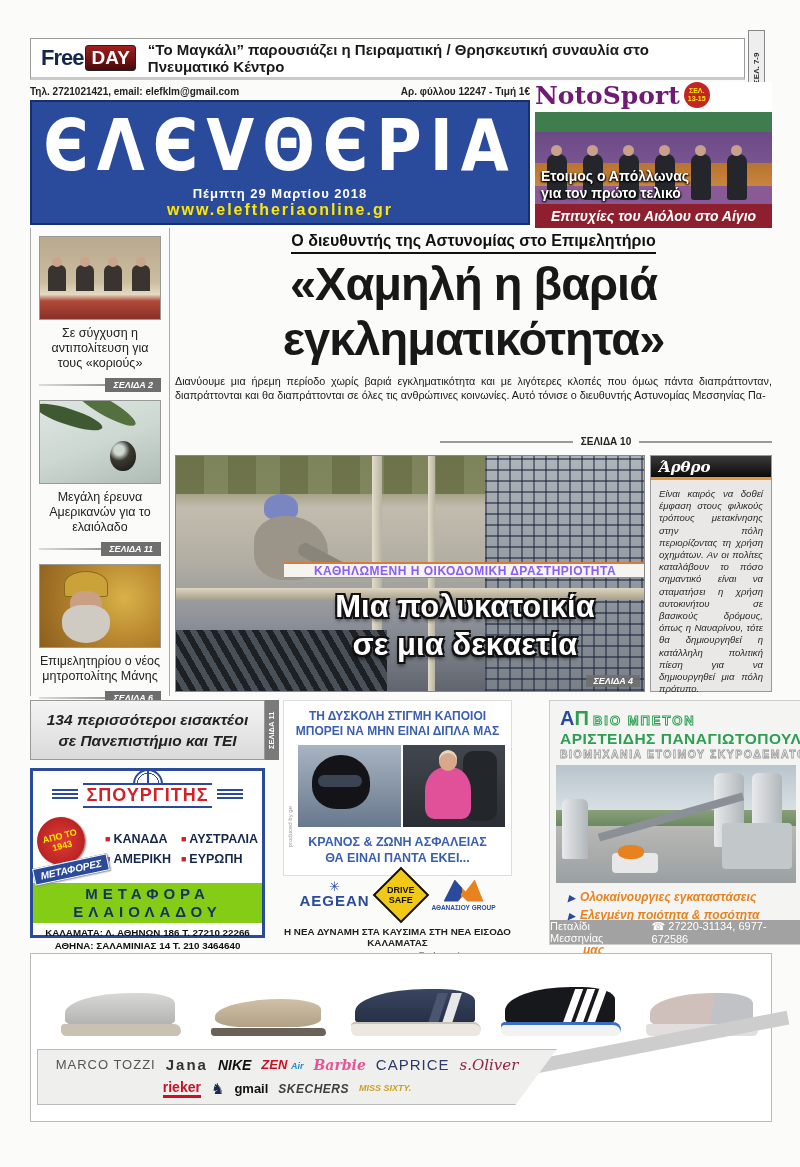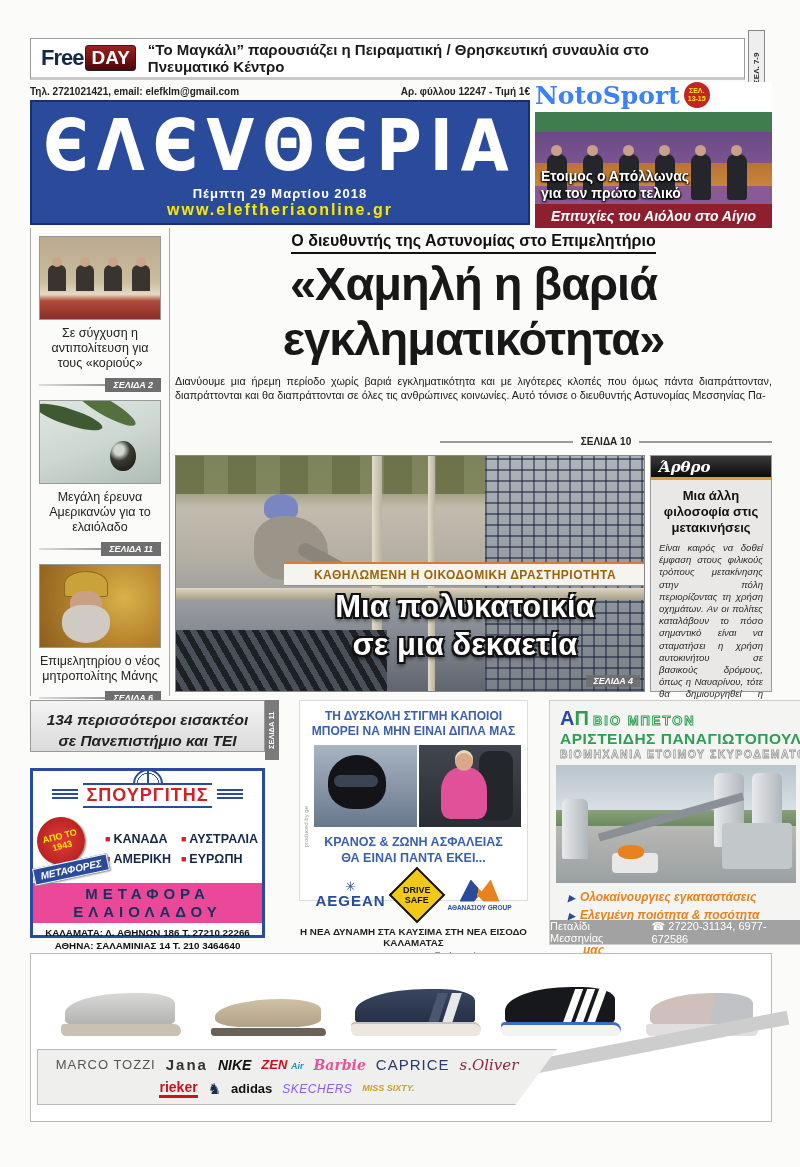--- a/index.html
+++ b/index.html
@@ -26,21 +26,21 @@
     background:#2a4b9c; border:2px solid #16306e; display:flex; flex-direction:column;
     align-items:center; justify-content:flex-end; padding-bottom:4px; }
   .mast-title { color:#fff; font-size:62px; font-weight:bold; letter-spacing:8px;
     line-height:80px; margin-top:2px; font-family:"DejaVu Sans", sans-serif; transform:scaleY(1.15); }
   .mast-date { color:#fff; font-size:13px; font-weight:bold; letter-spacing:1px; }
   .mast-url { color:#ffe600; font-size:16px; font-weight:bold; letter-spacing:2px; }
 
   
   .notosport { position:absolute; left:535px; top:82px; width:237px; height:146px; background:#fff; }
   .ns-head { display:flex; align-items:flex-start; gap:4px; height:30px; }
-  .ns-title { font-family:"DejaVu Serif", serif; font-weight:bold; font-size:25px; color:#3b82f6; line-height:28px; }
+  .ns-title { font-family:"DejaVu Serif", serif; font-weight:bold; font-size:25px; color:#701a75; line-height:28px; }
   .ns-badge { background:#c22525; color:#ffe600; font-size:7px; font-weight:bold; border-radius:50%;
     width:26px; height:26px; display:flex; align-items:center; justify-content:center; text-align:center; line-height:8px; }
   .ns-photo { position:relative; width:100%; height:92px; overflow:hidden;
     background:linear-gradient(180deg,#3f7d4e 0%,#3f7d4e 22%,#6a4a85 22%,#7a5590 55%,#b8742f 55%,#c8853f 80%,#8a5a96 80%); }
   .ns-sil { position:absolute; bottom:4px; width:20px; height:46px; background:#24262b; border-radius:8px 8px 3px 3px; }
   .ns-sil::before { content:""; position:absolute; top:-9px; left:4px; width:11px; height:11px; border-radius:50%; background:#c9a08a; }
   .ns-overlay { position:absolute; left:6px; bottom:2px; color:#fff; font-weight:bold; font-size:14px;
     line-height:17px; text-shadow:1px 1px 2px #000, -1px 1px 2px #000; }
   .ns-bar { height:24px; background:#8e1f2f; color:#fff; font-style:italic; font-weight:bold;
     font-size:14px; display:flex; align-items:center; justify-content:center; }
@@ -85,45 +85,45 @@
       repeating-linear-gradient(0deg, rgba(25,35,60,.55) 0 2px, transparent 2px 11px),
       repeating-linear-gradient(90deg, rgba(25,35,60,.5) 0 2px, transparent 2px 12px),
       linear-gradient(180deg,#aeb4ba,#7a8088); }
   .mp-postv { position:absolute; width:10px; background:linear-gradient(90deg,#e2dccb,#b8b2a0); height:100%; top:0; }
   .mp-beam { position:absolute; left:0; top:56%; width:100%; height:12px; background:linear-gradient(#ded6c2,#a89e88); }
   .mp-zigzag { position:absolute; left:0; bottom:0; width:45%; height:26%;
     background:repeating-linear-gradient(60deg,#1d2126 0 6px,#4a5058 6px 12px), #22262c; }
   .worker-cap { position:absolute; left:88px; top:38px; width:34px; height:26px; background:#7a86c2; border-radius:50% 50% 35% 35%; }
   .worker-body { position:absolute; left:78px; top:60px; width:74px; height:64px; background:#9a9588; border-radius:40% 55% 45% 40%; }
   .worker-arm { position:absolute; left:120px; top:96px; width:52px; height:14px; background:#8a857a; border-radius:8px; transform:rotate(28deg); }
-  .mp-strip { position:absolute; left:108px; top:106px; width:362px; height:24px; background:#f6f4ef;
+  .mp-strip { position:absolute; left:108px; top:106px; width:362px; height:16px; background:#f6f4ef;
     border-top:2px solid #d87a3a; border-bottom:1px solid #d87a3a;
     display:flex; align-items:center; justify-content:center;
-    font-size:12px; font-weight:bold; color:#a16207; letter-spacing:.5px; }
+    font-size:12px; font-weight:bold; color:#8b5cf6; letter-spacing:.5px; }
   .mp-title { position:absolute; left:108px; top:132px; width:362px; text-align:center;
     font-size:31px; font-weight:bold; color:#fff; line-height:38px;
     text-shadow:2px 2px 0 #111, -2px -2px 0 #111, 2px -2px 0 #111, -2px 2px 0 #111, 0 3px 4px #000; }
   .mp-ref { position:absolute; right:4px; bottom:4px; background:rgba(110,110,110,.85);
     color:#fff; font-size:9px; font-style:italic; font-weight:bold; padding:1px 7px; }
 
   
   .arthro { position:absolute; left:650px; top:455px; width:122px; height:237px; border:1px solid #999; background:#e9e8e6; }
   .ar-head { height:24px; background:linear-gradient(#3a3a3a,#0a0a0a); border-bottom:3px solid #e09a40;
     color:#fff; font-family:"DejaVu Serif", serif; font-style:italic; font-weight:bold; font-size:15px;
     display:flex; align-items:center; padding-left:8px; }
   .ar-body { padding:8px 8px 0 8px; }
   .ar-title { font-size:13px; font-weight:bold; color:#111; text-align:center; line-height:16px; margin-bottom:6px; }
   .ar-text { font-size:9.6px; font-style:italic; color:#2a2a2a; text-align:justify; line-height:12.2px; }
   .ar-line { height:1px; background:#888; margin:8px 0 4px 0; }
   .ar-ref { text-align:right; font-size:10.5px; font-weight:bold; font-style:italic; color:#111; padding-right:2px; }
 
   
-  .uni-box { position:absolute; left:30px; top:700px; width:235px; height:52px;
+  .uni-box { position:absolute; left:30px; top:700px; width:235px; height:60px;
     background:linear-gradient(#f4f4f4,#dadada); border:1px solid #999;
-    display:flex; flex-direction:column; align-items:center; justify-content:flex-end;
+    display:flex; flex-direction:column; align-items:center; justify-content:center;
     font-size:15.5px; font-weight:bold; font-style:italic; color:#222; line-height:21px; }
   .uni-tab { position:absolute; left:265px; top:700px; width:14px; height:60px; background:#7a7a7a;
     color:#fff; font-size:7.5px; font-weight:bold; writing-mode:vertical-rl; transform:rotate(180deg);
     text-align:center; line-height:13px; }
 
   .spourgitis { position:absolute; left:30px; top:768px; width:235px; height:170px;
     border:3px solid #2a4b9c; background:#fff; }
   .sp-logo { position:relative; height:40px; display:flex; align-items:center; justify-content:center; gap:5px; margin-top:4px; }
   .sp-globe { width:30px; height:30px; border-radius:50%; border:2px solid #2a4b9c;
     background:
@@ -136,25 +136,25 @@
   .sp-row { display:flex; margin-top:2px; }
   .sp-badges { width:72px; position:relative; height:64px; }
   .sp-circle { position:absolute; left:4px; top:0; width:48px; height:48px; background:radial-gradient(#e23a3a,#a81a1a);
     border-radius:50%; color:#ffe600; font-size:9px; font-weight:bold; display:flex; align-items:center; justify-content:center;
     text-align:center; transform:rotate(-14deg); line-height:10px; box-shadow:1px 1px 2px #888; }
   .sp-ribbon { position:absolute; left:0px; top:44px; background:#2a4b9c; color:#fff; font-size:10px;
     font-weight:bold; font-style:italic; padding:2px 6px; transform:rotate(-12deg); border:1px solid #fff; box-shadow:1px 1px 2px #888; }
   .sp-dest { flex:1; display:grid; grid-template-columns:1fr 1fr; gap:6px 4px; align-content:center; padding-right:4px; }
   .sp-dest span { font-size:12.5px; font-weight:bold; color:#15284a; white-space:nowrap; }
   .sp-dest span::before { content:"■"; color:#d42027; font-size:9px; margin-right:3px; vertical-align:1px; }
-  .sp-band { background:#ec4899; text-align:center; font-size:15px; font-weight:bold; color:#15335e;
+  .sp-band { background:#84cc16; text-align:center; font-size:15px; font-weight:bold; color:#15335e;
     letter-spacing:5px; line-height:18px; padding:2px 0; margin-top:2px; }
   .sp-addr { text-align:center; font-size:9.8px; font-weight:bold; color:#111; line-height:13px; margin-top:3px; }
 
-  .safety { position:absolute; left:299px; top:700px; width:229px; height:201px; background:#fff; border:1px solid #ddd; padding-top:8px; }
+  .safety { position:absolute; left:283px; top:700px; width:229px; height:176px; background:#fff; border:1px solid #ddd; padding-top:8px; }
   .sf-top { text-align:center; font-size:12px; font-weight:bold; color:#3a5fae; line-height:15px; }
   .sf-photos { display:flex; gap:2px; margin:6px 6px 0 14px; height:82px; }
   .sf-ph { flex:1; position:relative; overflow:hidden; }
   .sf-ph1 { background:linear-gradient(180deg,#a8b4c2,#68788c); }
   .helmet { position:absolute; left:14px; top:10px; width:58px; height:54px; background:#141418; border-radius:50% 50% 42% 42%; }
   .visor { position:absolute; left:20px; top:30px; width:44px; height:12px; background:#3a4452; border-radius:8px; }
   .sf-ph2 { background:linear-gradient(180deg,#42464e,#2a2d33); }
   .seat { position:absolute; right:8px; top:6px; width:34px; height:70px; background:#23262b; border-radius:10px; }
   .pinklady { position:absolute; left:22px; top:22px; width:46px; height:52px; background:#e0519a; border-radius:45% 45% 20% 20%; }
   .pinklady::before { content:""; position:absolute; left:14px; top:-14px; width:18px; height:18px; border-radius:50%; background:#d9a88a; box-shadow:0 -3px 0 #e8d8c0; }
@@ -219,21 +219,21 @@
   .grayswoosh { position:absolute; left:430px; top:88px; width:330px; height:14px; background:#cdcdcd; transform:rotate(-11deg); }
   .brand { white-space:nowrap; }
   .b-marco { font-size:13px; letter-spacing:1px; color:#555; }
   .b-caprice { font-size:15px; color:#2b3a66; letter-spacing:1px; }
   .b-jana { font-size:15px; font-weight:bold; color:#333; letter-spacing:2px; }
   .b-soliver { font-family:"DejaVu Serif", serif; font-style:italic; font-size:15px; color:#8e2440; }
   .b-rieker { font-size:14px; font-weight:bold; color:#cc1122; border-bottom:3px solid #cc1122; }
   .b-polo { font-size:15px; color:#1a2a4a; }
   .b-nike { font-size:14px; font-weight:bold; font-style:italic; color:#111; }
   .b-adidas { font-size:13px; font-weight:bold; color:#111; }
-  .b-skechers { font-size:12px; font-weight:normal; font-style:italic; color:#8b5cf6; letter-spacing:.5px; }
+  .b-skechers { font-size:12px; font-weight:bold; font-style:italic; color:#404040; letter-spacing:.5px; }
   .b-zen { font-size:13px; font-weight:bold; font-style:italic; color:#cc1122; }
   .b-zen i { color:#2a8ac2; font-size:9px; }
   .b-barbie { font-family:"DejaVu Serif", serif; font-style:italic; font-size:14px; color:#e5559a; font-weight:bold; }
   .b-miss { font-size:9px; font-weight:bold; font-style:italic; color:#c9a227; line-height:9px; display:inline-block; text-align:center; }
 </style>
 </head>
 <body>
 
 <div id="page">
 
@@ -342,21 +342,20 @@
     <div class="mp-title">
       <div>Μια πολυκατοικία</div>
       <div>σε μια δεκαετία</div>
     </div>
     <div class="mp-ref">ΣΕΛΙΔΑ 4</div>
   </div>
 
   <div class="arthro">
     <div class="ar-head">Άρθρο</div>
     <div class="ar-body">
-      <div class="ar-title">Μια άλλη φιλοσοφία στις μετακινήσεις</div>
       <div class="ar-text">Είναι καιρός να δοθεί έμφαση στους φιλικούς τρόπους μετακίνησης στην πόλη περιορίζοντας τη χρήση οχημάτων. Αν οι πολίτες καταλάβουν το πόσο σημαντικό είναι να σταματήσει η χρήση αυτοκινήτου σε βασικούς δρόμους, όπως η Ναυαρίνου, τότε θα δημιουργηθεί η κατάλληλη πολιτική πίεση για να δημιουργηθεί μια πόλη πρότυπο.</div>
       <div class="ar-line"></div>
       <div class="ar-ref">ΣΕΛΙΔΑ 2</div>
     </div>
   </div>
 
   <div class="uni-box">
     <div>134 περισσότεροι εισακτέοι</div>
     <div>σε Πανεπιστήμιο και ΤΕΙ</div>
   </div>
@@ -483,20 +482,20 @@
     <div class="logoband">
       <span class="brand b-marco">MARCO TOZZI</span>
       <span class="brand b-jana">Jana</span>
       <span class="brand b-nike">NIKE</span>
       <span class="brand b-zen"><span>ZEN</span> <i>Air</i></span>
       <span class="brand b-barbie">Barbie</span>
       <span class="brand b-caprice">CAPRICE</span>
       <span class="brand b-soliver">s.Oliver</span>
       <span class="brand b-rieker">rieker</span>
       <span class="brand b-polo">♞</span>
-      <span class="brand b-adidas">adidas</span>
+      <span class="brand b-adidas">gmail</span>
       <span class="brand b-skechers">SKECHERS</span>
       <span class="brand b-miss">MISS SIXTY.</span>
     </div>
 
   </div>
 
 </div>
 
 </body></html>

